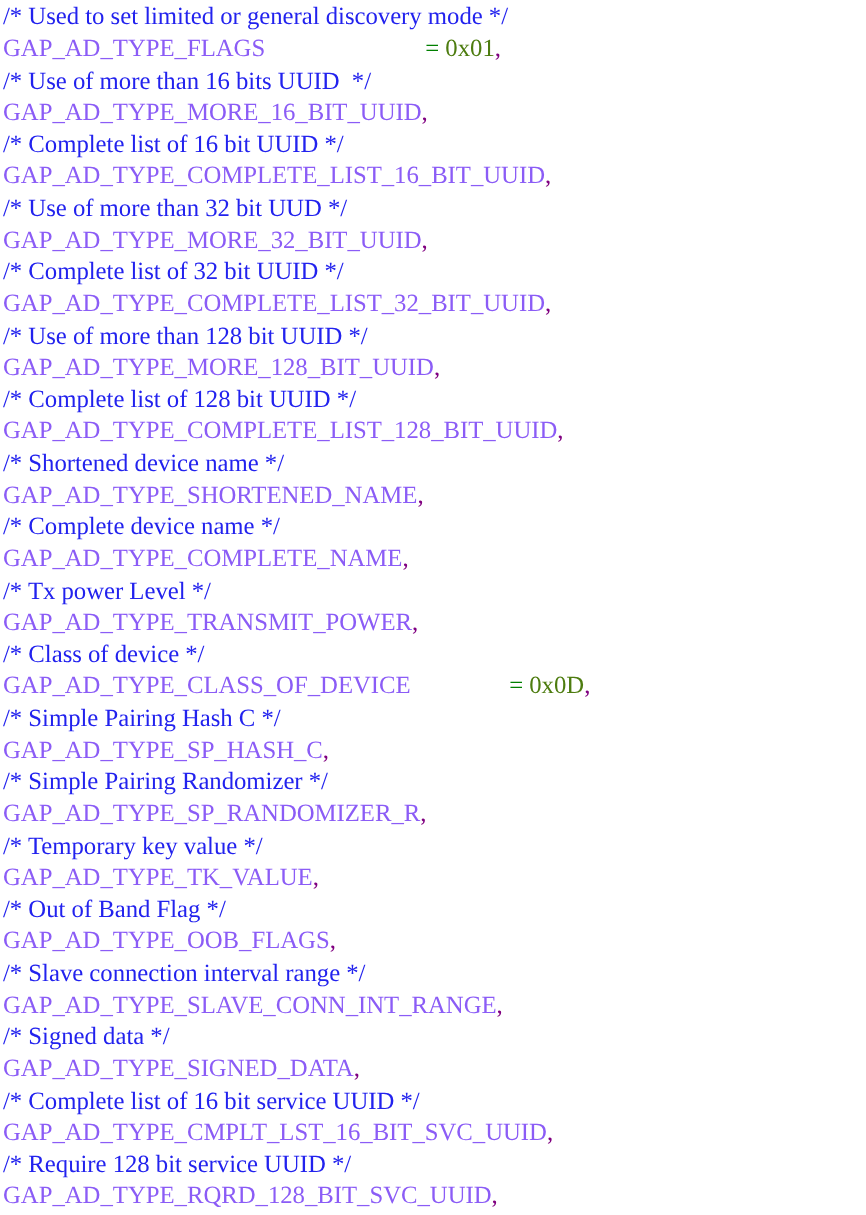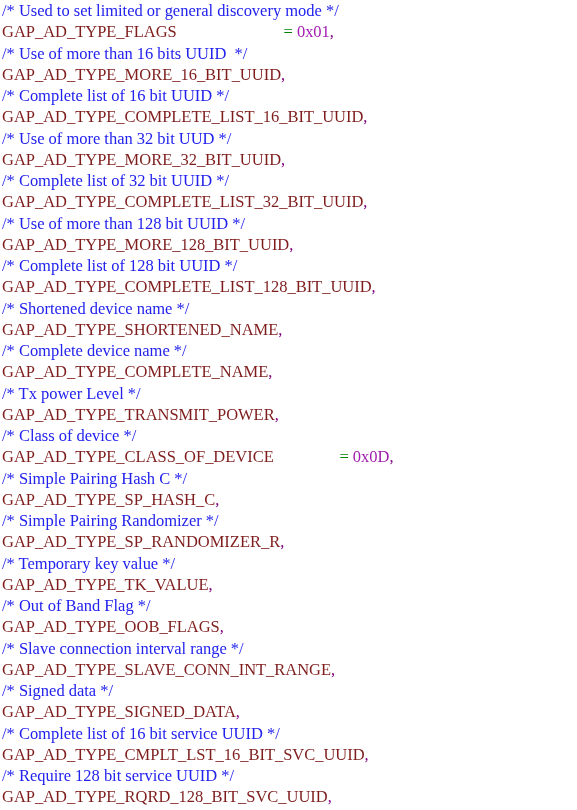--- a/index.html
+++ b/index.html
@@ -26,22 +26,22 @@
     font-family: Liberation Serif, serif;
     font-size: 16.5px;
     line-height: 21.25px;
     height: 21.25px;
     letter-spacing: -0.02px;
     padding-left: 2px;
     margin: 0;
   }
   .tok { white-space: pre; }
   .tok-comment    { color: #2222ee; }
-  .tok-identifier { color: #7f1d1d; text-align: center; }
+  .tok-identifier { color: #8b5cf6; text-align: center; }
   .tok-operator   { color: #008000; }
-  .tok-number     { color: #a21caf; }
+  .tok-number     { color: #4d7c0f; }
   .tok-punct      { color: #800080; }
   .tok-plain      { color: #000000; }
 </style>
 </head>
 <body style="background: rgb(255, 255, 255);">
 
 <pre id="code-listing"><span class="code-line"><span class="tok tok-comment">/* Used to set limited or general discovery mode */</span></span><span class="code-line"><span class="tok tok-identifier">GAP_AD_TYPE_FLAGS</span><span class="tok tok-plain">                          </span><span class="tok tok-operator">=</span><span class="tok tok-plain"> </span><span class="tok tok-number">0x01</span><span class="tok tok-punct">,</span></span><span class="code-line"><span class="tok tok-comment">/* Use of more than 16 bits UUID  */</span></span><span class="code-line"><span class="tok tok-identifier">GAP_AD_TYPE_MORE_16_BIT_UUID</span><span class="tok tok-punct">,</span></span><span class="code-line"><span class="tok tok-comment">/* Complete list of 16 bit UUID */</span></span><span class="code-line"><span class="tok tok-identifier">GAP_AD_TYPE_COMPLETE_LIST_16_BIT_UUID</span><span class="tok tok-punct">,</span></span><span class="code-line"><span class="tok tok-comment">/* Use of more than 32 bit UUD */</span></span><span class="code-line"><span class="tok tok-identifier">GAP_AD_TYPE_MORE_32_BIT_UUID</span><span class="tok tok-punct">,</span></span><span class="code-line"><span class="tok tok-comment">/* Complete list of 32 bit UUID */</span></span><span class="code-line"><span class="tok tok-identifier">GAP_AD_TYPE_COMPLETE_LIST_32_BIT_UUID</span><span class="tok tok-punct">,</span></span><span class="code-line"><span class="tok tok-comment">/* Use of more than 128 bit UUID */</span></span><span class="code-line"><span class="tok tok-identifier">GAP_AD_TYPE_MORE_128_BIT_UUID</span><span class="tok tok-punct">,</span></span><span class="code-line"><span class="tok tok-comment">/* Complete list of 128 bit UUID */</span></span><span class="code-line"><span class="tok tok-identifier">GAP_AD_TYPE_COMPLETE_LIST_128_BIT_UUID</span><span class="tok tok-punct">,</span></span><span class="code-line"><span class="tok tok-comment">/* Shortened device name */</span></span><span class="code-line"><span class="tok tok-identifier">GAP_AD_TYPE_SHORTENED_NAME</span><span class="tok tok-punct">,</span></span><span class="code-line"><span class="tok tok-comment">/* Complete device name */</span></span><span class="code-line"><span class="tok tok-identifier">GAP_AD_TYPE_COMPLETE_NAME</span><span class="tok tok-punct">,</span></span><span class="code-line"><span class="tok tok-comment">/* Tx power Level */</span></span><span class="code-line"><span class="tok tok-identifier">GAP_AD_TYPE_TRANSMIT_POWER</span><span class="tok tok-punct">,</span></span><span class="code-line"><span class="tok tok-comment">/* Class of device */</span></span><span class="code-line"><span class="tok tok-identifier">GAP_AD_TYPE_CLASS_OF_DEVICE</span><span class="tok tok-plain">                </span><span class="tok tok-operator">=</span><span class="tok tok-plain"> </span><span class="tok tok-number">0x0D</span><span class="tok tok-punct">,</span></span><span class="code-line"><span class="tok tok-comment">/* Simple Pairing Hash C */</span></span><span class="code-line"><span class="tok tok-identifier">GAP_AD_TYPE_SP_HASH_C</span><span class="tok tok-punct">,</span></span><span class="code-line"><span class="tok tok-comment">/* Simple Pairing Randomizer */</span></span><span class="code-line"><span class="tok tok-identifier">GAP_AD_TYPE_SP_RANDOMIZER_R</span><span class="tok tok-punct">,</span></span><span class="code-line"><span class="tok tok-comment">/* Temporary key value */</span></span><span class="code-line"><span class="tok tok-identifier">GAP_AD_TYPE_TK_VALUE</span><span class="tok tok-punct">,</span></span><span class="code-line"><span class="tok tok-comment">/* Out of Band Flag */</span></span><span class="code-line"><span class="tok tok-identifier">GAP_AD_TYPE_OOB_FLAGS</span><span class="tok tok-punct">,</span></span><span class="code-line"><span class="tok tok-comment">/* Slave connection interval range */</span></span><span class="code-line"><span class="tok tok-identifier">GAP_AD_TYPE_SLAVE_CONN_INT_RANGE</span><span class="tok tok-punct">,</span></span><span class="code-line"><span class="tok tok-comment">/* Signed data */</span></span><span class="code-line"><span class="tok tok-identifier">GAP_AD_TYPE_SIGNED_DATA</span><span class="tok tok-punct">,</span></span><span class="code-line"><span class="tok tok-comment">/* Complete list of 16 bit service UUID */</span></span><span class="code-line"><span class="tok tok-identifier">GAP_AD_TYPE_CMPLT_LST_16_BIT_SVC_UUID</span><span class="tok tok-punct">,</span></span><span class="code-line"><span class="tok tok-comment">/* Require 128 bit service UUID */</span></span><span class="code-line"><span class="tok tok-identifier">GAP_AD_TYPE_RQRD_128_BIT_SVC_UUID</span><span class="tok tok-punct">,</span></span><span class="code-line"><span class="tok tok-comment">/* Service data */</span></span></pre>
 
 </body></html>

